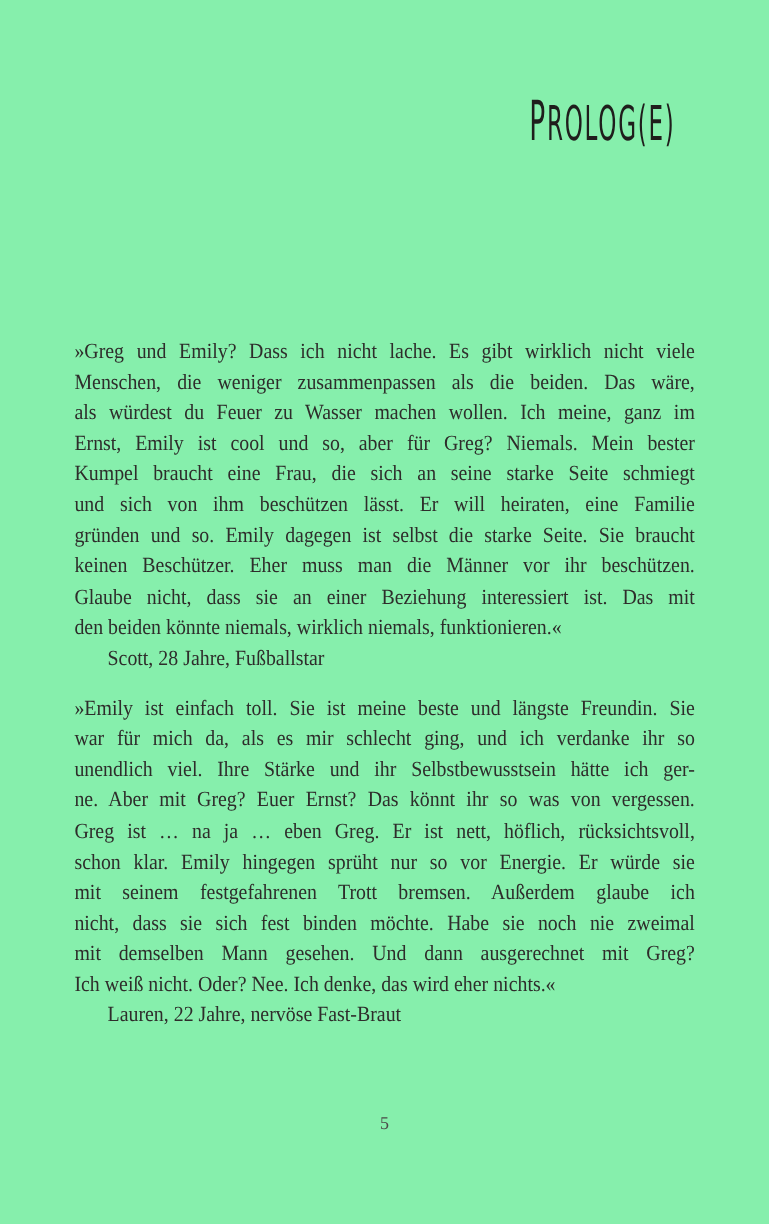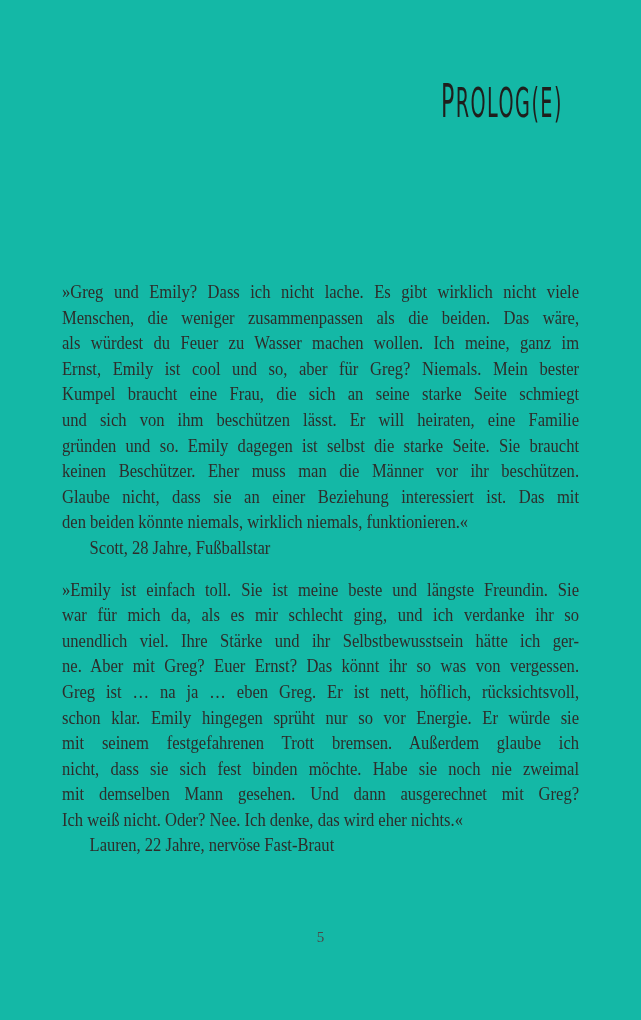--- a/index.html
+++ b/index.html
@@ -10,21 +10,21 @@
     width: 641px;
     height: 1020px;
     background: #fdfdfd;
     font-family: "Liberation Serif", serif;
     overflow: hidden;
   }
   .page {
     position: relative;
     width: 641px;
     height: 1020px;
-    background: #14b8a6;
+    background: #86efac;
     overflow: hidden;
   }
   
   .chapter-title {
     position: absolute;
     top: 75px;
     right: 78px;
     margin: 0;
     font-family: "DejaVu Sans", sans-serif;
     font-weight: 400;

